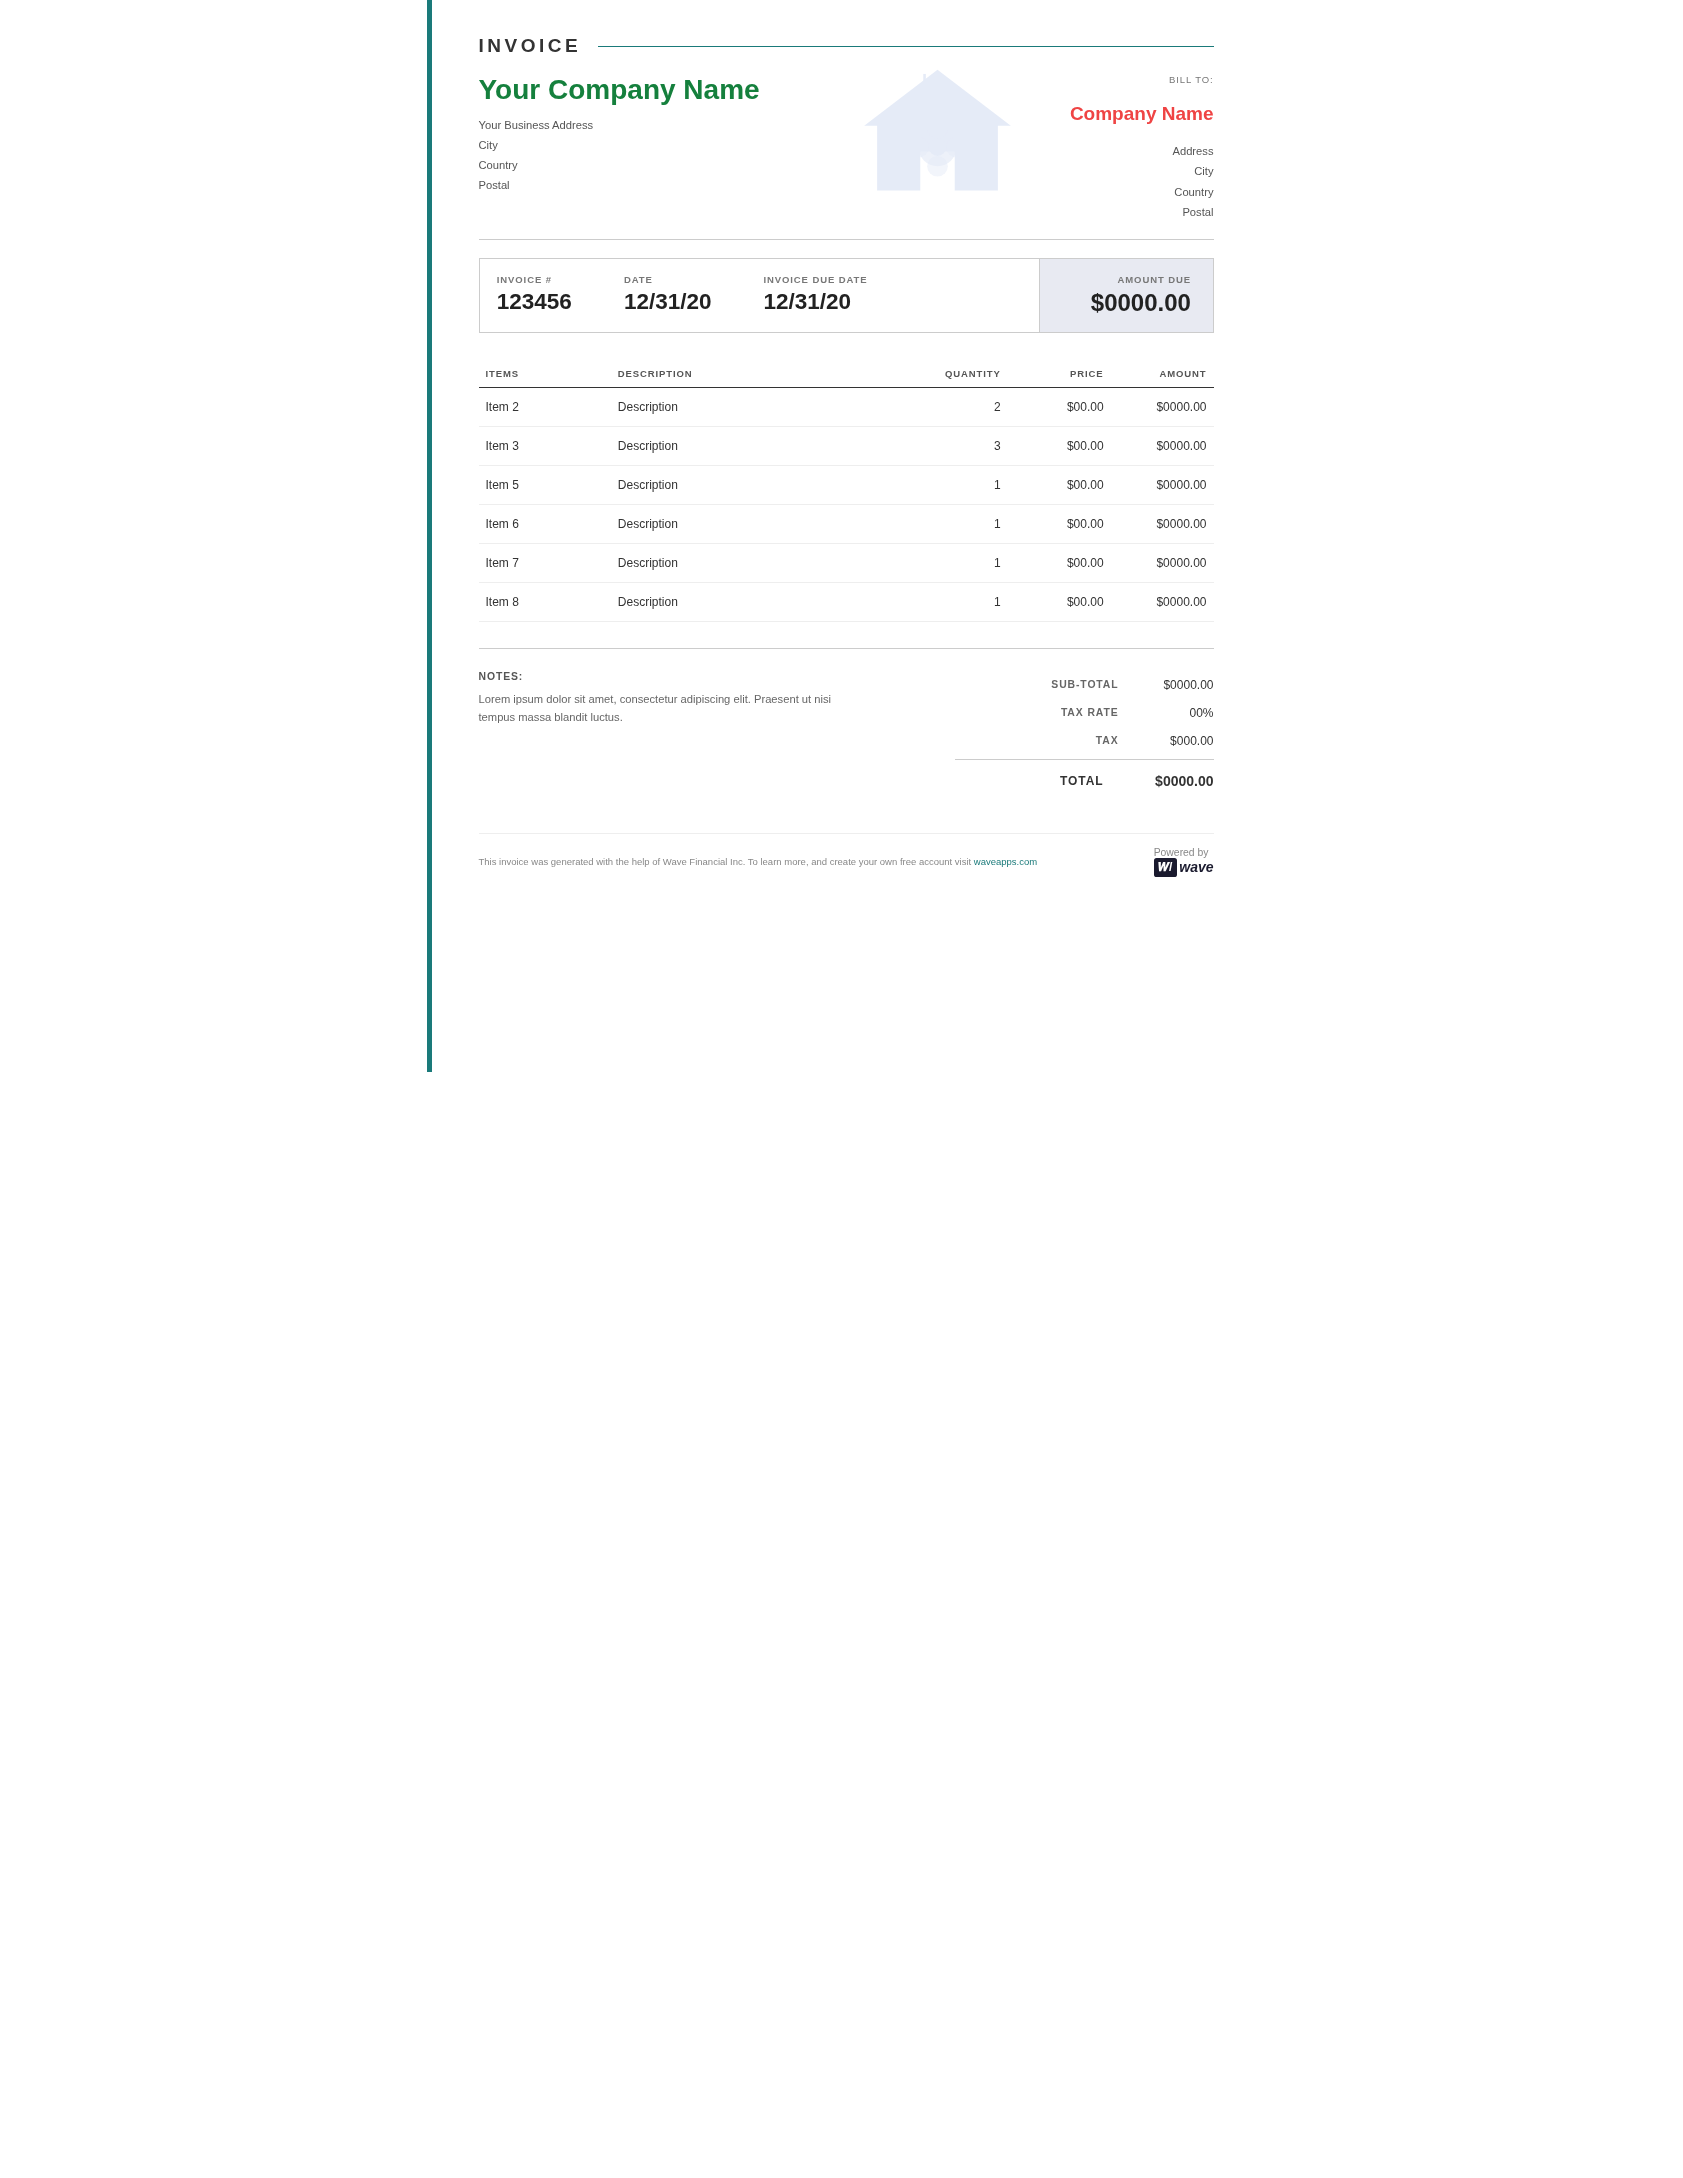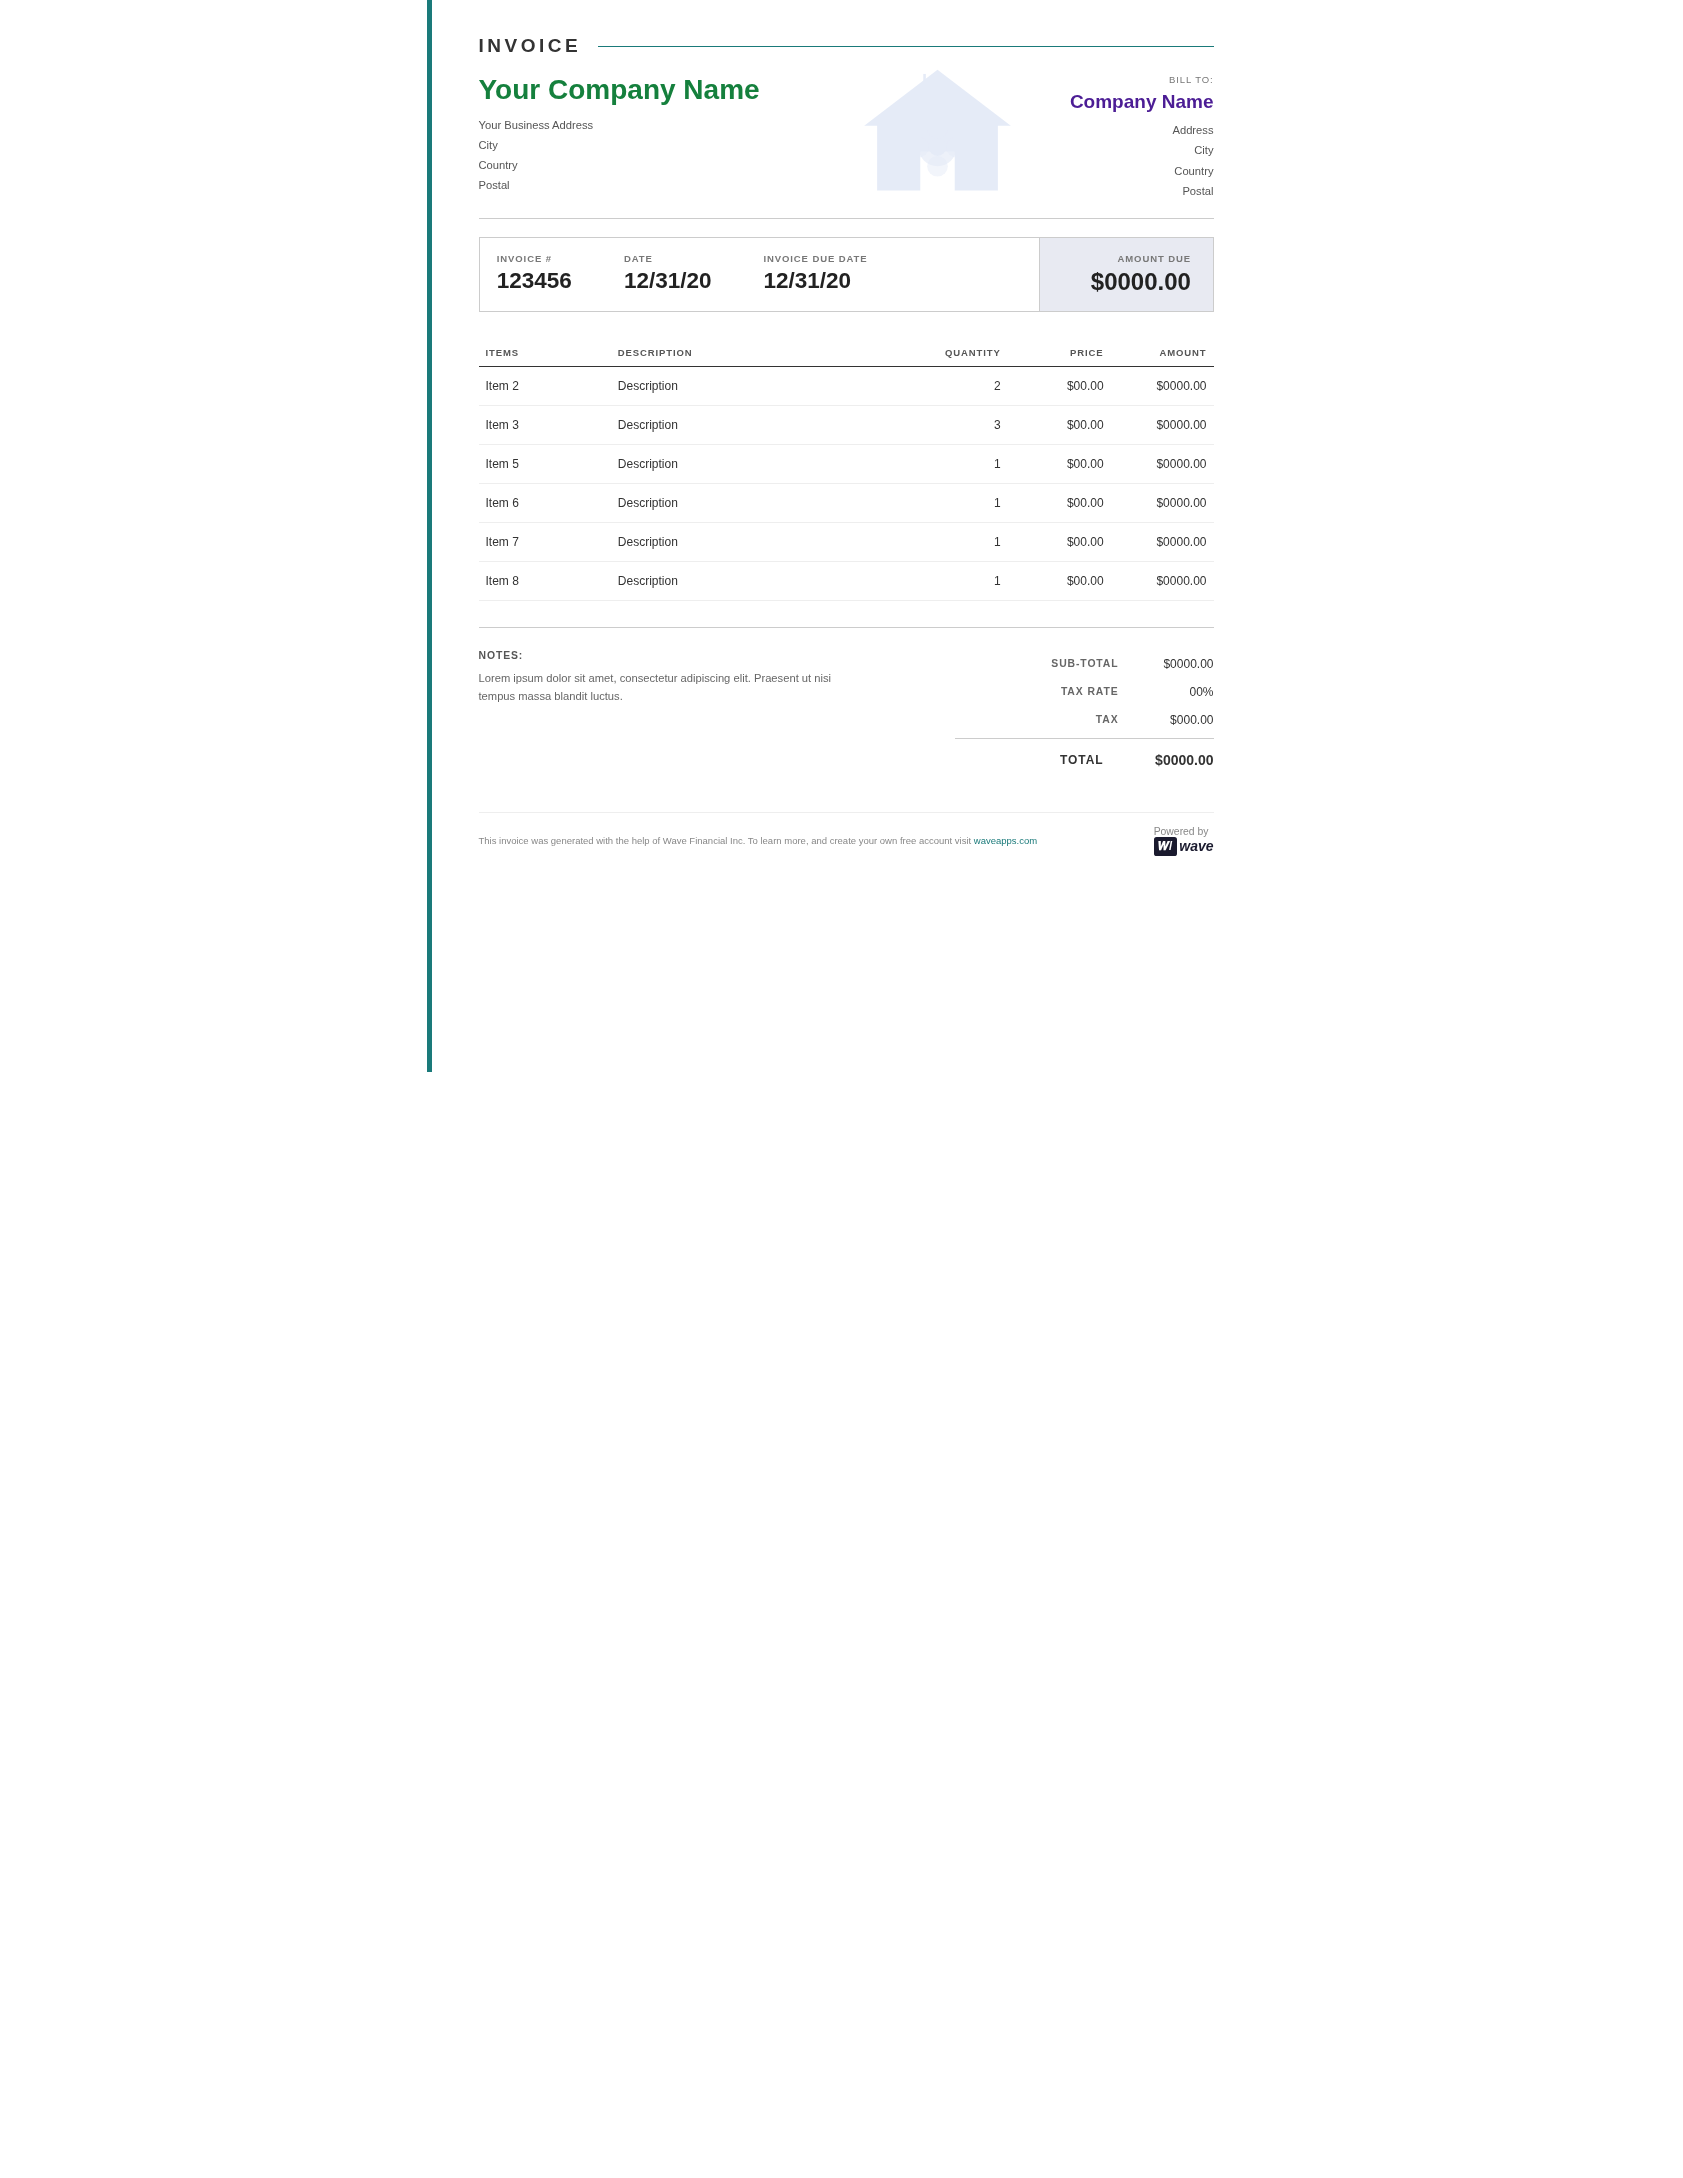--- a/index.html
+++ b/index.html
@@ -96,28 +96,28 @@
     }
 
     .company-right {
       text-align: right;
     }
 
     .bill-to-label {
       font-size: 9.5px;
       color: #777;
       letter-spacing: 0.9px;
-      margin-bottom: 6px;
+      margin-bottom: 18px;
     }
 
     .bill-to-name {
       font-size: 19px;
       font-weight: bold;
-      color: #4c1d95;
-      margin-bottom: 7px;
+      color: #ef4444;
+      margin-bottom: 16px;
     }
 
     .bill-address-line {
       font-size: 11.2px;
       color: #555;
       line-height: 1.8;
     }
 
     
     .invoice-details-section {

